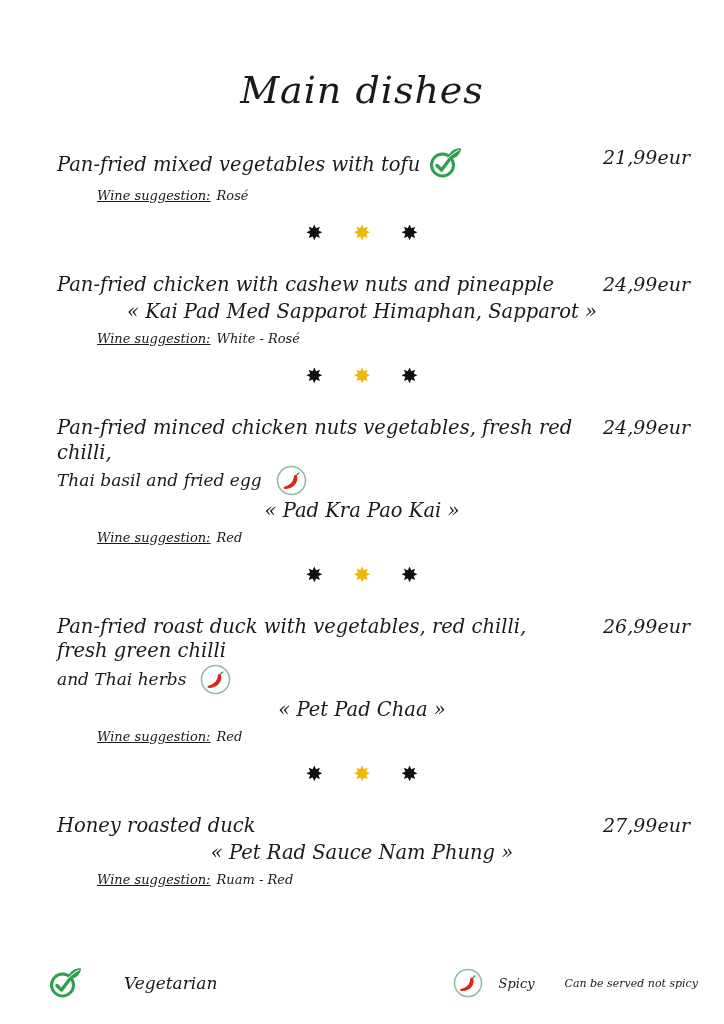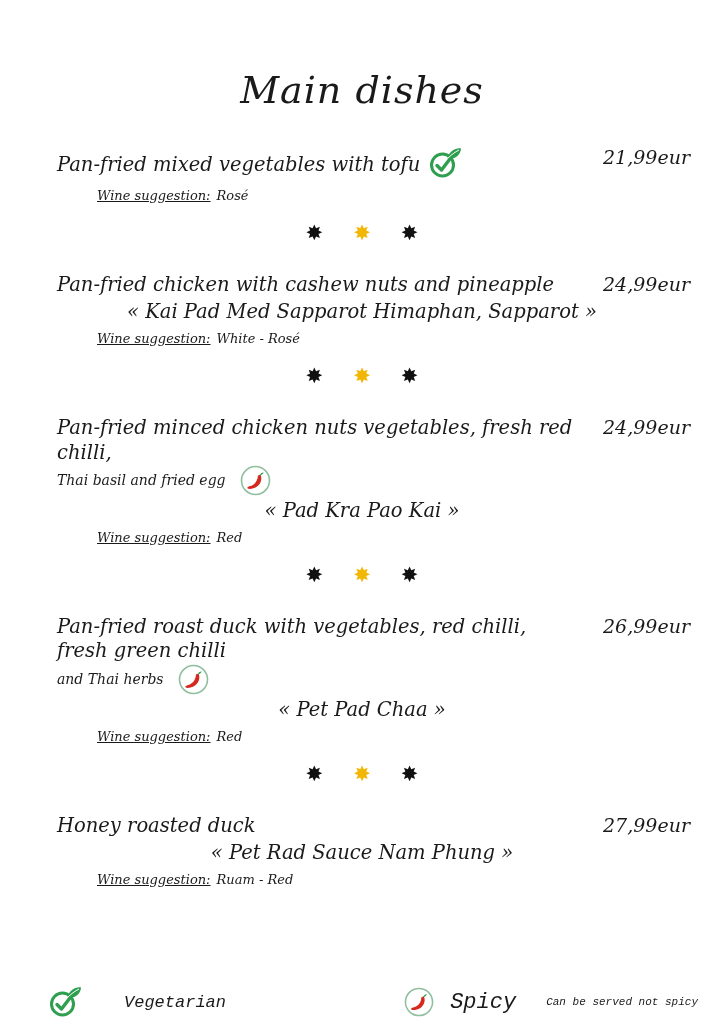--- a/index.html
+++ b/index.html
@@ -17,21 +17,21 @@
   }
   .header { padding-top: 62px; text-align: center; }
   .title { font-size: 38px; line-height: 1.1; font-weight: 500; letter-spacing: 1px; }
   .subtitle { font-size: 15px; margin-top: 5px; }
 
   .menu { margin-top: 34px; }
   .item { }
   .item-row { display: flex; align-items: flex-start; }
   .item-name { margin-left: 57px; font-size: 19.5px; line-height: 1.25; max-width: 520px; }
   .item-price { margin-left: auto; margin-right: 34px; font-size: 19px; white-space: nowrap; }
-  .item-line2 { margin-left: 57px; font-size: 14px; line-height: 1.35; display: flex; align-items: center; gap: 12px; }
+  .item-line2 { margin-left: 57px; font-size: 17px; line-height: 1.35; display: flex; align-items: center; gap: 12px; }
   .thai-name { text-align: center; font-size: 19.5px; margin-top: 3px; }
   .wine { margin-left: 97px; margin-top: 8px; font-size: 13px; }
   .wine-label { text-decoration: underline; }
   .wine-value { margin-left: 6px; }
 
   .divider {
     text-align: center;
     margin-top: 17px;
     margin-bottom: 27px;
     font-family: "DejaVu Sans", sans-serif;
@@ -42,30 +42,29 @@
   }
   .divider .star { display: inline-block; margin: 0 15px; }
   .star-black { color: #111111; }
   .star-gold { color: #f2b705; }
 
   .badge-icon { display: inline-block; vertical-align: -9px; margin-left: 8px; }
   .line2-icon { vertical-align: middle; margin-left: 2px; }
 
   .legend {
     position: absolute;
-    left: 0; right: 0; bottom: 13px;
+    left: 0; right: 0; bottom: 32px;
     display: flex;
     align-items: center;
     padding: 0 26px 0 48px;
-    font-family: Liberation Mono, monospace;
   }
   .legend-left { display: flex; align-items: center; }
   .legend-left .legend-label { margin-left: 42px; font-size: 17px; }
   .legend-right { margin-left: auto; display: flex; align-items: center; }
-  .legend-right .legend-label { margin-left: 16px; font-size: 22px; }
+  .legend-right .legend-label { margin-left: 16px; font-size: 13px; }
   .legend-note { margin-left: 30px; font-size: 11px; }
   svg { display: block; }
 </style>
 </head>
 <body>
 
 <div class="page">
 
   <div class="header">
     <div class="title">Main dishes</div>

